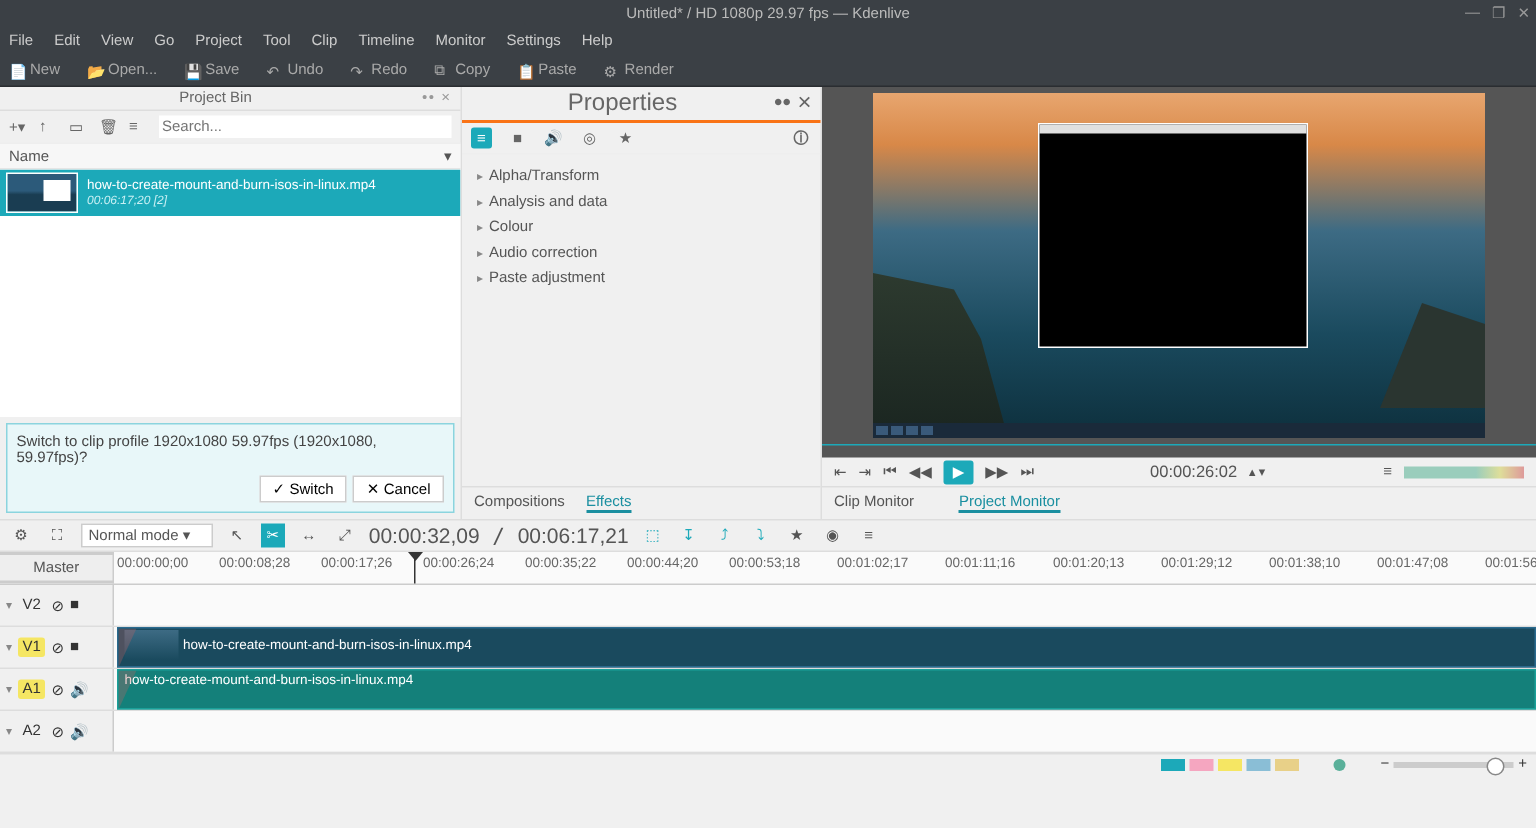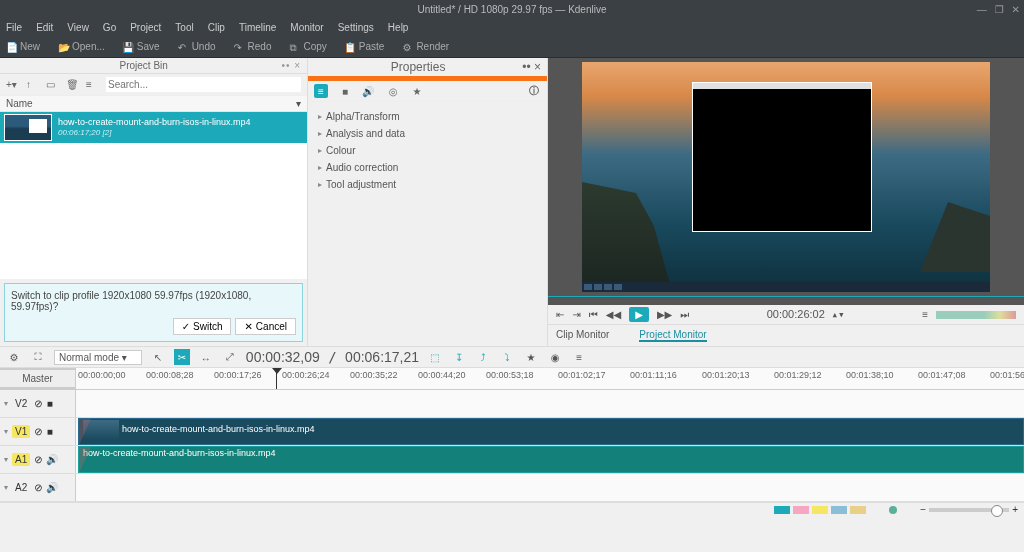--- a/index.html
+++ b/index.html
@@ -22,21 +22,21 @@
 .binlist{flex:1;background:#fff;overflow:auto}
 .binitem{display:flex;align-items:center;background:#1ca9b9;color:#fff;padding:2px 4px;gap:6px}
 .binthumb{width:48px;height:27px;background:linear-gradient(to bottom,#2c5a7a 45%,#1a3d52 55%);border:1px solid #fff;position:relative}
 .binthumb::after{content:"";position:absolute;right:4px;top:4px;width:18px;height:14px;background:#fff}
 .bininfo{display:flex;flex-direction:column;font-size:9px;line-height:1.2}
 .bininfo .meta{color:#c9f0f4;font-style:italic;font-size:8px}
 .profile-prompt{margin:4px;border:1px solid #8bd4de;background:#e8f7f9;padding:6px;font-size:10px;color:#444}
 .profile-prompt .btns{display:flex;justify-content:flex-end;gap:4px;margin-top:6px}
 .profile-prompt button{background:#fff;border:1px solid #ccc;padding:2px 8px;font-size:10px;display:flex;align-items:center;gap:3px}
 .mid{width:240px;display:flex;flex-direction:column;border-right:1px solid #ddd}
-.props-hdr{display:flex;align-items:center;justify-content:space-between;padding:2px 6px;border-bottom:5px solid #f97316;color:#666;font-size:12px}
+.props-hdr{display:flex;align-items:center;justify-content:space-between;padding:2px 6px;border-bottom:2px solid #f97316;color:#666;font-size:16px}
 .fx-tools{display:flex;align-items:center;gap:10px;padding:3px 6px;border-bottom:1px solid #eee}
 .fx-tools .fico{width:14px;height:14px;display:flex;align-items:center;justify-content:center;font-size:10px;color:#666}
 .fx-tools .fico.active{background:#1ca9b9;color:#fff;border-radius:2px}
 .fx-info{margin-left:auto;color:#666;font-weight:bold}
 .fxlist{padding:6px 10px;color:#555;font-size:10px}
 .fxcat{display:flex;align-items:center;gap:4px;padding:3px 0}
 .fxcat::before{content:"▸";font-size:8px;color:#888}
 .mid-tabs{margin-top:auto;display:flex;gap:14px;padding:4px 8px;border-top:1px solid #ddd;font-size:10px;color:#555}
 .mid-tabs .active{color:#1a8fa0;border-bottom:2px solid #1a8fa0}
 .right{flex:1;display:flex;flex-direction:column;background:#555}
@@ -195,21 +195,25 @@
       <span class="fico">🔊</span>
       <span class="fico">◎</span>
       <span class="fico">★</span>
       <span class="fico fx-info">ⓘ</span>
     </div>
     <div class="fxlist">
       <div class="fxcat">Alpha/Transform</div>
       <div class="fxcat">Analysis and data</div>
       <div class="fxcat">Colour</div>
       <div class="fxcat">Audio correction</div>
-      <div class="fxcat">Tool adjustment</div>
+      <div class="fxcat">Paste adjustment</div>
+    </div>
+    <div class="mid-tabs">
+      <span>Compositions</span>
+      <span class="active">Effects</span>
     </div>
   </div>
 
   <div class="right">
     <div class="monitor">
       <div class="moncanvas">
         <div class="cliff-l"></div>
         <div class="cliff-r"></div>
         <div class="term">
             <div class="thdr"></div>

